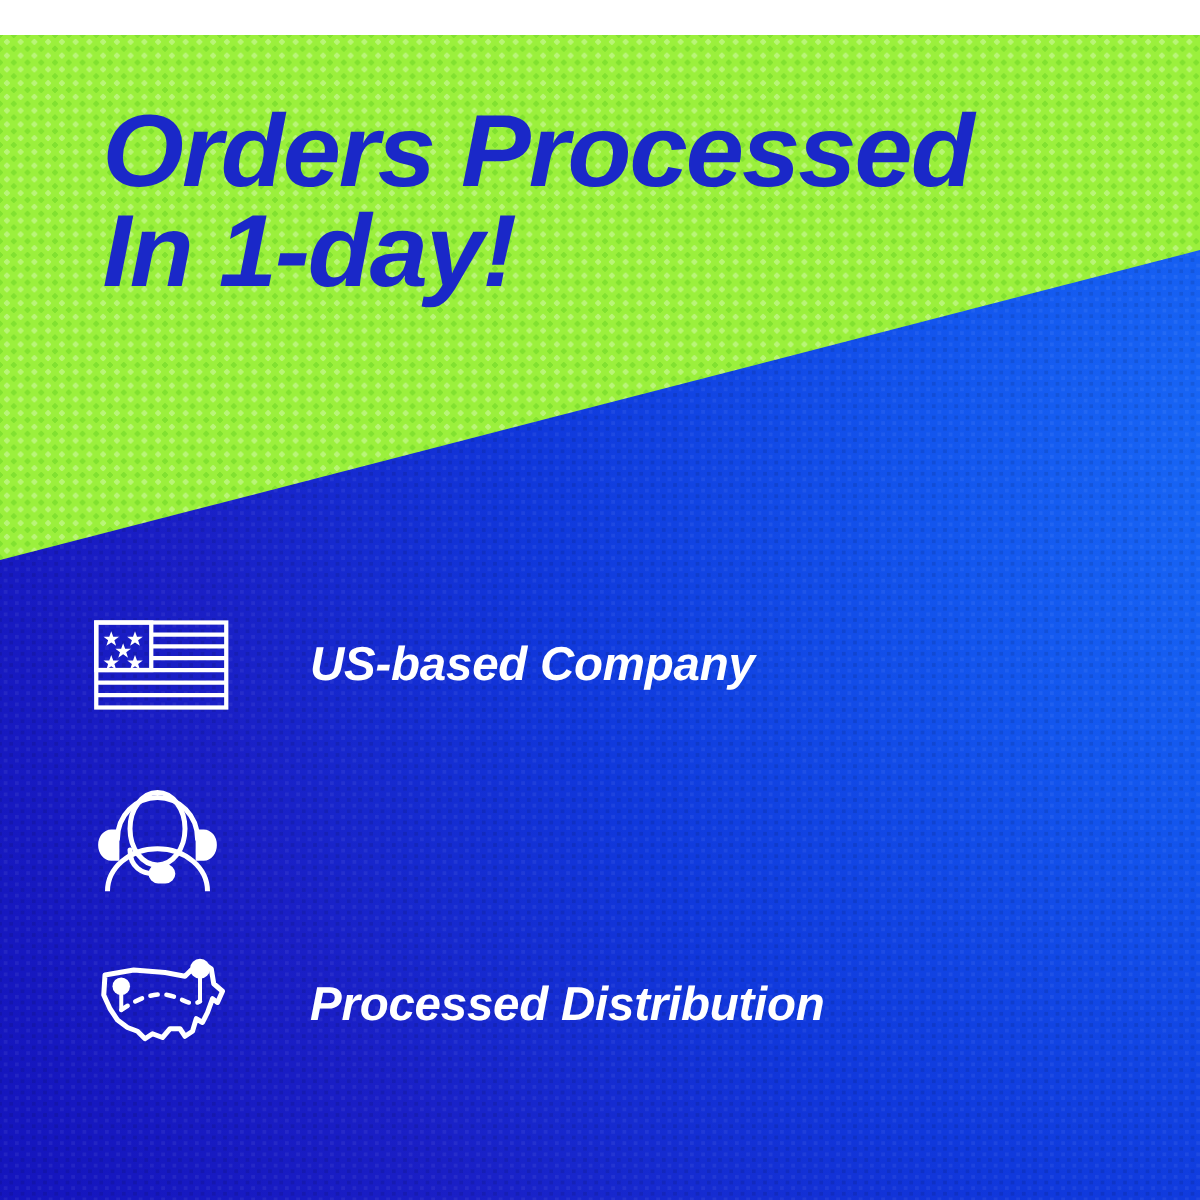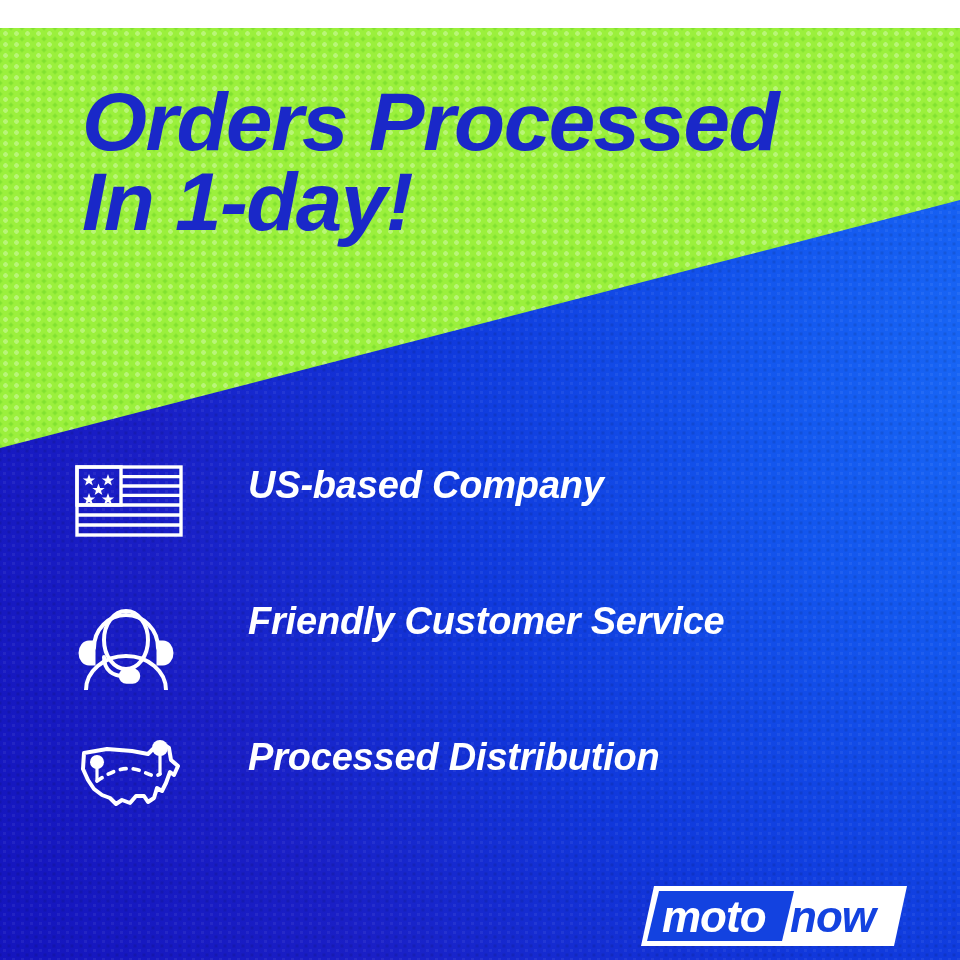--- a/index.html
+++ b/index.html
@@ -73,21 +73,21 @@
 
   
   .features {
     position: absolute;
     left: 74px;
     top: 436px;
     width: 830px;
   }
   .feature-row {
     display: flex;
-    align-items: flex-start;
+    align-items: center;
     height: 136px;
   }
   .feature-icon {
     width: 118px;
     flex: 0 0 118px;
     display: flex;
     align-items: center;
     justify-content: flex-start;
   }
   .feature-label {
@@ -159,21 +159,20 @@
 
           <ellipse cx="52" cy="40" rx="22" ry="29"></ellipse>
 
           <path d="M30 57 C30 71, 40 76, 49 76"></path>
 
           <rect x="46" y="69.5" width="19" height="13" rx="6.5" fill="#ffffff" stroke="#ffffff" stroke-width="2.5"></rect>
 
           <path d="M12 118 A40 34 0 0 1 92 118" transform="translate(0,-28)"></path>
         </svg>
       </div>
-      <div class="feature-label">Friendly Customer Service</div>
     </div>
 
     <div class="feature-row">
       <div class="feature-icon">
         <svg width="114" height="82" viewBox="0 0 114 82" fill="none" stroke="#ffffff" stroke-width="4" stroke-linejoin="round" stroke-linecap="round">
 
           <path d="M10 17 L33 13 L58 15 L74 18 L79 13 L86 16 L89 8 L95 12
                    L97 24 L104 30 L100 39 L96 36 L92 47 L88 55 L83 52
                    L80 62 L74 66 L70 60 L62 60 L56 67 L48 64 L42 68
                    L36 62 L28 59 L20 53 L14 44 L9 33 Z"></path>
@@ -185,33 +184,14 @@
 
           <line x1="86" y1="38" x2="86" y2="17" stroke-width="3.2"></line>
           <circle cx="86" cy="12" r="8" fill="#ffffff" stroke="none"></circle>
         </svg>
       </div>
       <div class="feature-label">Processed Distribution</div>
     </div>
 
   </div>
 
-  <div class="logo">
-    <svg viewBox="0 0 272 66" preserveAspectRatio="none">
-      <defs>
-        <clipPath id="logoClip">
-          <polygon points="16,3 269,3 256,63 3,63"></polygon>
-        </clipPath>
-      </defs>
-
-      <polygon points="16,3 269,3 256,63 3,63" fill="#ffffff"></polygon>
-
-      <g clip-path="url(#logoClip)">
-
-        <polygon points="21,8 156,8 144,58 9,58" fill="#1342e0"></polygon>
-
-      </g>
-      <text x="24" y="49" font-family="'Liberation Sans', sans-serif" font-size="44" font-weight="700" font-style="italic" fill="#ffffff" letter-spacing="-1">moto</text>
-      <text x="152" y="49" font-family="'Liberation Sans', sans-serif" font-size="44" font-weight="700" font-style="italic" fill="#1342e0" letter-spacing="-1">now</text>
-    </svg>
-  </div>
 
 </div>
 
 </body></html>

